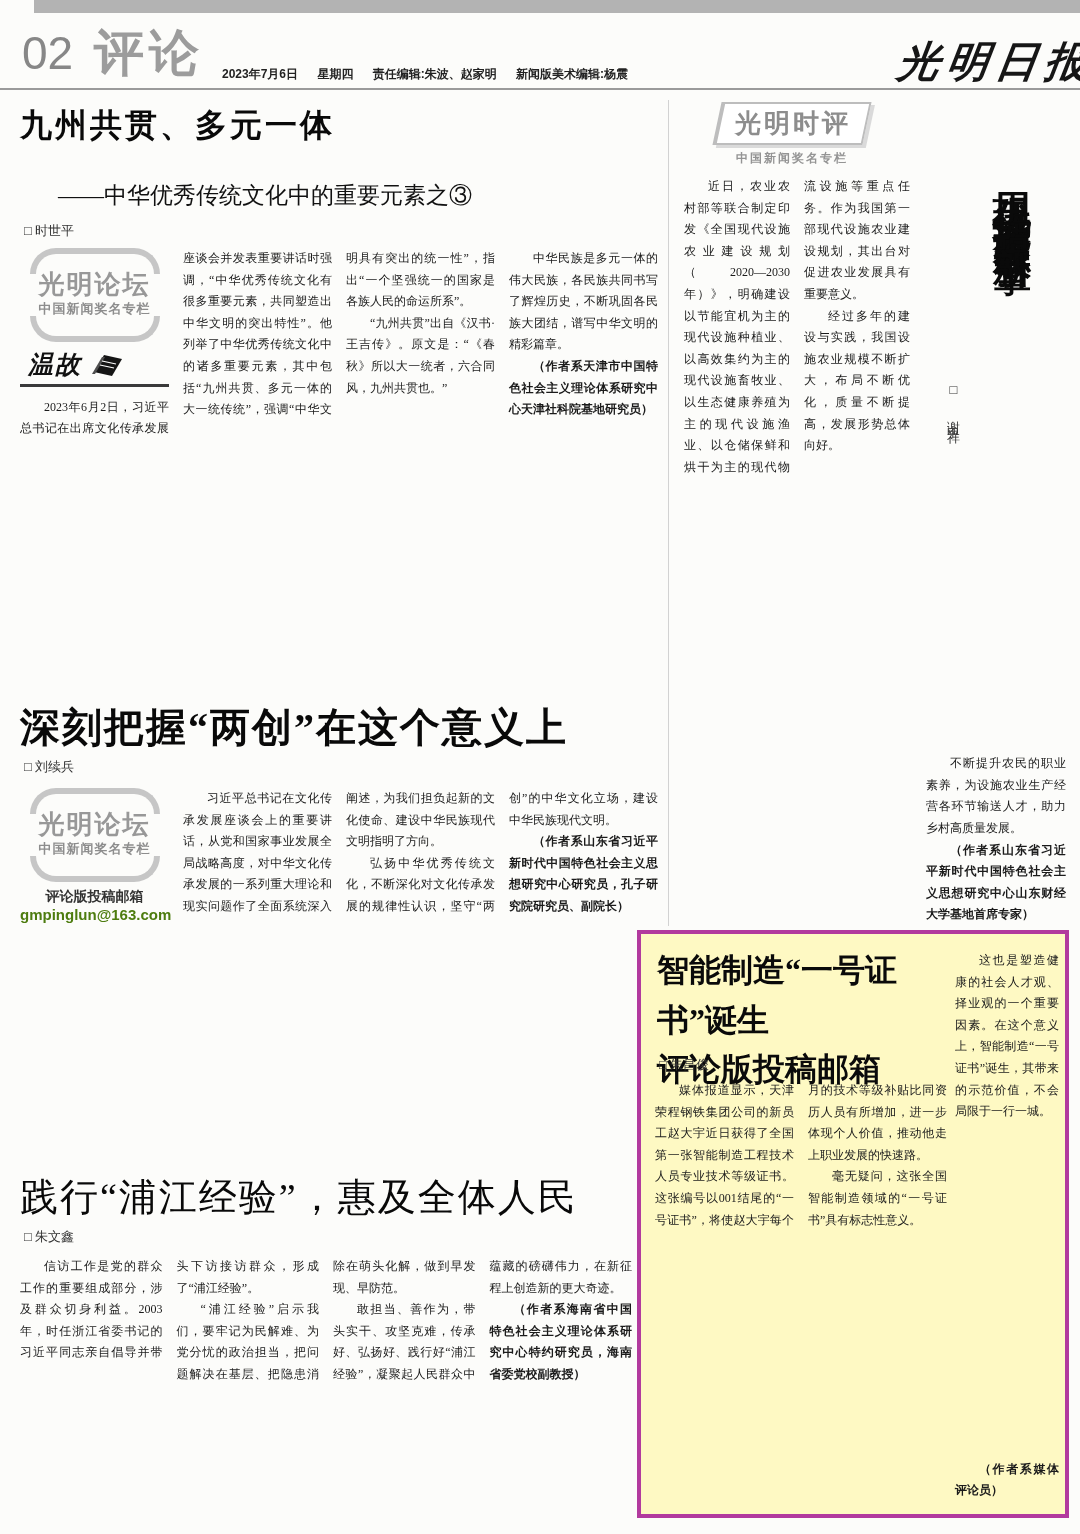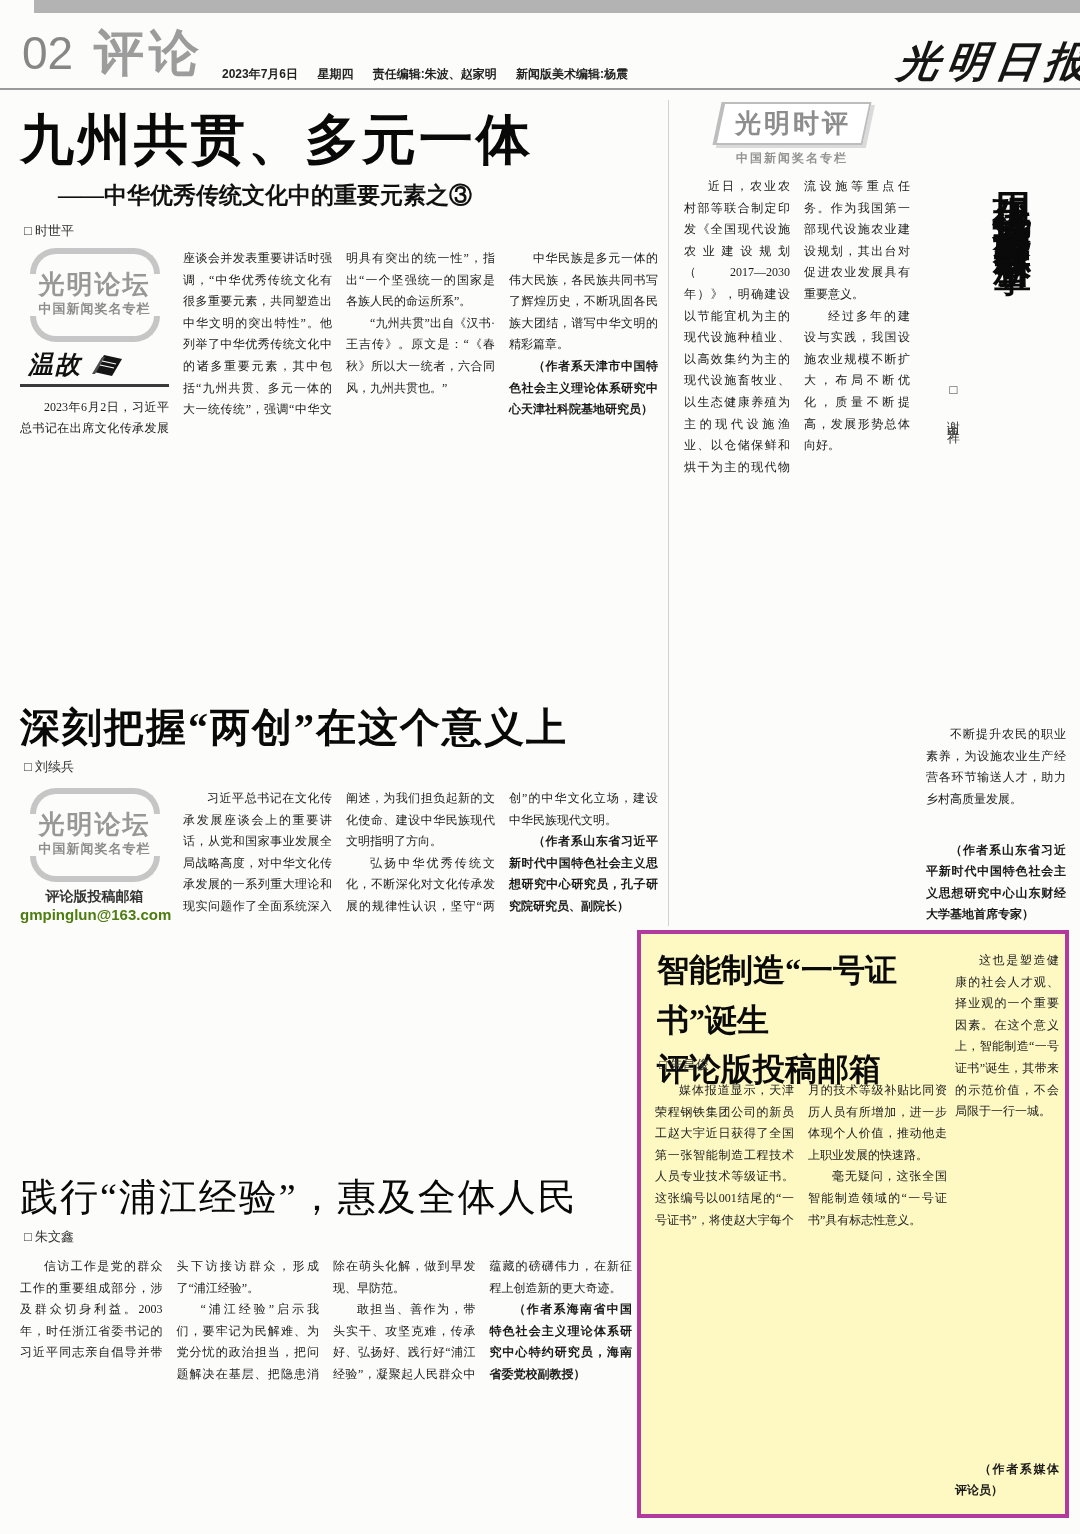--- a/index.html
+++ b/index.html
@@ -14,22 +14,22 @@
   .section-name { position:absolute; left:94px; top:20px; font-size:50px; font-weight:900; color:#9c9c9c; letter-spacing:5px; }
   .dateline { position:absolute; left:222px; top:66px; font-size:12px; font-weight:700; color:#222; font-family:"Liberation Sans","DejaVu Sans",sans-serif; white-space:nowrap; }
   .dateline span { margin-right:16px; }
   .masthead { position:absolute; right:18px; top:34px; font-size:42px; font-weight:700; font-style:italic; letter-spacing:7px; color:#161616; transform:skewX(-8deg); }
   .header-rule { position:absolute; left:0; top:88px; width:1080px; border-top:2px solid #9a9a9a; }
   
   .body-text p { margin:0; text-indent:2em; font-size:12px; line-height:1.8; text-align:justify; color:#1b1b1b; }
   .attribution { font-weight:700; }
   .byline { font-size:13px; color:#333; }
   
-  .a1-headline { position:absolute; left:20px; top:104px; font-size:54px; font-weight:900; letter-spacing:3px; color:#090909; white-space:nowrap; }
-  .a1-subtitle { position:absolute; left:58px; top:180px; font-size:23px; font-weight:700; color:#111; }
+  .a1-headline { position:absolute; left:20px; top:104px; font-size:32px; font-weight:900; letter-spacing:3px; color:#090909; white-space:nowrap; }
+  .a1-subtitle { position:absolute; left:58px; top:180px; font-size:23px; font-weight:400; color:#111; }
   .a1-byline  { position:absolute; left:24px; top:222px; }
   .a1-body { position:absolute; left:20px; top:248px; width:638px; height:444px; column-count:4; column-gap:14px; }
   .a2-headline { position:absolute; left:20px; top:700px; font-size:40px; font-weight:900; letter-spacing:2px; color:#090909; white-space:nowrap; }
   .a2-byline  { position:absolute; left:24px; top:758px; }
   .a2-body { position:absolute; left:20px; top:788px; width:638px; height:372px; column-count:4; column-gap:14px; }
   .a3-headline { position:absolute; left:20px; top:1172px; font-size:38px; font-weight:400; letter-spacing:2px; color:#090909; white-space:nowrap; }
   .a3-byline  { position:absolute; left:24px; top:1228px; }
   .a3-body { position:absolute; left:20px; top:1256px; width:612px; height:264px; column-count:4; column-gap:14px; }
   
   .badge { break-inside:avoid; margin:0 0 10px 0; text-align:center; }
@@ -41,21 +41,21 @@
   .badge-tag .tag-text { font-size:25px; font-weight:900; font-style:italic; color:#111; letter-spacing:2px; }
   .mailbox-label { font-size:14px; font-weight:700; color:#333; margin-top:6px; }
   .mailbox-email { font-family:"Liberation Sans","DejaVu Sans",sans-serif; font-size:15px; font-weight:700; color:#4d7c0f; }
   
   .right-divider { position:absolute; left:668px; top:100px; height:826px; border-left:1px solid #d2d2d2; }
   .sp-badge { position:absolute; left:692px; top:102px; width:200px; text-align:center; }
   .sp-title-box { display:inline-block; border:2px solid #bdbdbd; border-left-width:4px; padding:2px 14px; transform:skewX(-12deg); background:#fff; box-shadow:4px 3px 0 #dadada; }
   .sp-title { display:inline-block; transform:skewX(12deg); font-family:"Liberation Sans","DejaVu Sans",sans-serif; font-weight:900; font-size:26px; color:#8d8d8d; letter-spacing:3px; }
   .sp-sub { margin-top:5px; font-family:"Liberation Sans","DejaVu Sans",sans-serif; font-size:12px; font-weight:700; color:#949494; letter-spacing:2px; }
   .sheshi-body { position:absolute; left:684px; top:176px; width:226px; height:752px; column-count:2; column-gap:14px; }
-  .sheshi-tail { position:absolute; left:926px; top:728px; width:140px; height:198px; display:flex; flex-direction:column; justify-content:flex-end;gap:29px; }
+  .sheshi-tail { position:absolute; left:926px; top:728px; width:140px; height:198px; display:flex; flex-direction:column; justify-content:flex-end; }
   .sheshi-byline { position:absolute; left:944px; top:382px; writing-mode:vertical-rl; font-size:13px; letter-spacing:5px; color:#333; }
   .sheshi-headline { position:absolute; left:986px; top:162px; height:570px; writing-mode:vertical-rl; font-size:38px; font-weight:900; letter-spacing:5px; color:#0a0a0a; }
   
   .redbox { position:absolute; left:637px; top:930px; width:432px; height:588px; border:4px solid #b23a9e; background:#fef9c3; box-sizing:border-box; }
   .rb-headline { position:absolute; left:16px; top:12px; width:310px; font-size:32px; font-weight:900; line-height:1.55; color:#0a0a0a; }
   .rb-byline { position:absolute; left:18px; top:122px; }
   .rb-left { position:absolute; left:14px; top:146px; width:292px; height:420px; column-count:2; column-gap:14px; }
   .rb-right { position:absolute; left:314px; top:16px; width:104px; height:552px; display:flex; flex-direction:column; justify-content:space-between; }
 </style>
 </head>
@@ -128,21 +128,21 @@
   </div>
 
   <div class="right-divider"></div>
   <div class="sp-badge">
     <span class="sp-title-box">
       <span class="sp-title">光明时评</span>
     </span>
     <div class="sp-sub">中国新闻奖名专栏</div>
   </div>
   <div class="sheshi-body body-text">
-    <p>近日，农业农村部等联合制定印发《全国现代设施农业建设规划（2017—2030年）》，明确建设以节能宜机为主的现代设施种植业、以高效集约为主的现代设施畜牧业、以生态健康养殖为主的现代设施渔业、以仓储保鲜和烘干为主的现代物流设施等重点任务。作为我国第一部现代设施农业建设规划，其出台对促进农业发展具有重要意义。</p>
+    <p>近日，农业农村部等联合制定印发《全国现代设施农业建设规划（2020—2030年）》，明确建设以节能宜机为主的现代设施种植业、以高效集约为主的现代设施畜牧业、以生态健康养殖为主的现代设施渔业、以仓储保鲜和烘干为主的现代物流设施等重点任务。作为我国第一部现代设施农业建设规划，其出台对促进农业发展具有重要意义。</p>
     <p>经过多年的建设与实践，我国设施农业规模不断扩大，布局不断优化，质量不断提高，发展形势总体向好。</p>
   </div>
   <div class="sheshi-tail body-text">
     <p>不断提升农民的职业素养，为设施农业生产经营各环节输送人才，助力乡村高质量发展。</p>
     <p class="attribution">（作者系山东省习近平新时代中国特色社会主义思想研究中心山东财经大学基地首席专家）</p>
   </div>
   <div class="sheshi-byline">□ 谢申祥</div>
   <div class="sheshi-headline">用现代设施打造富农强农新引擎</div>
 
   <div class="redbox">

